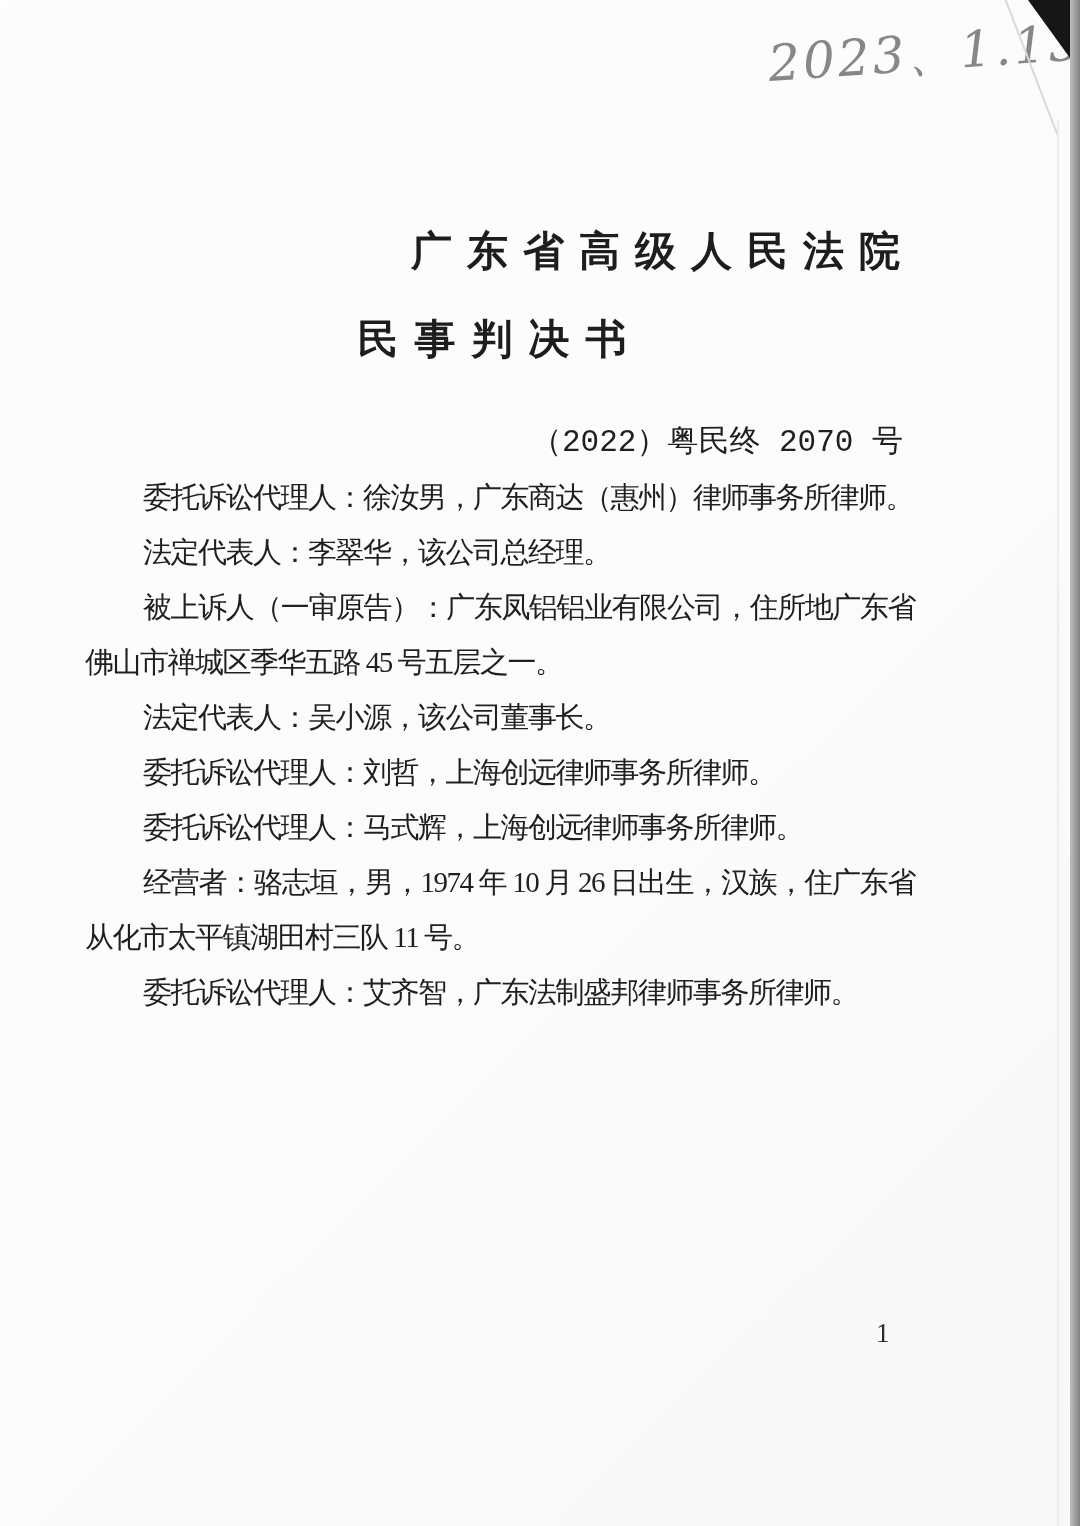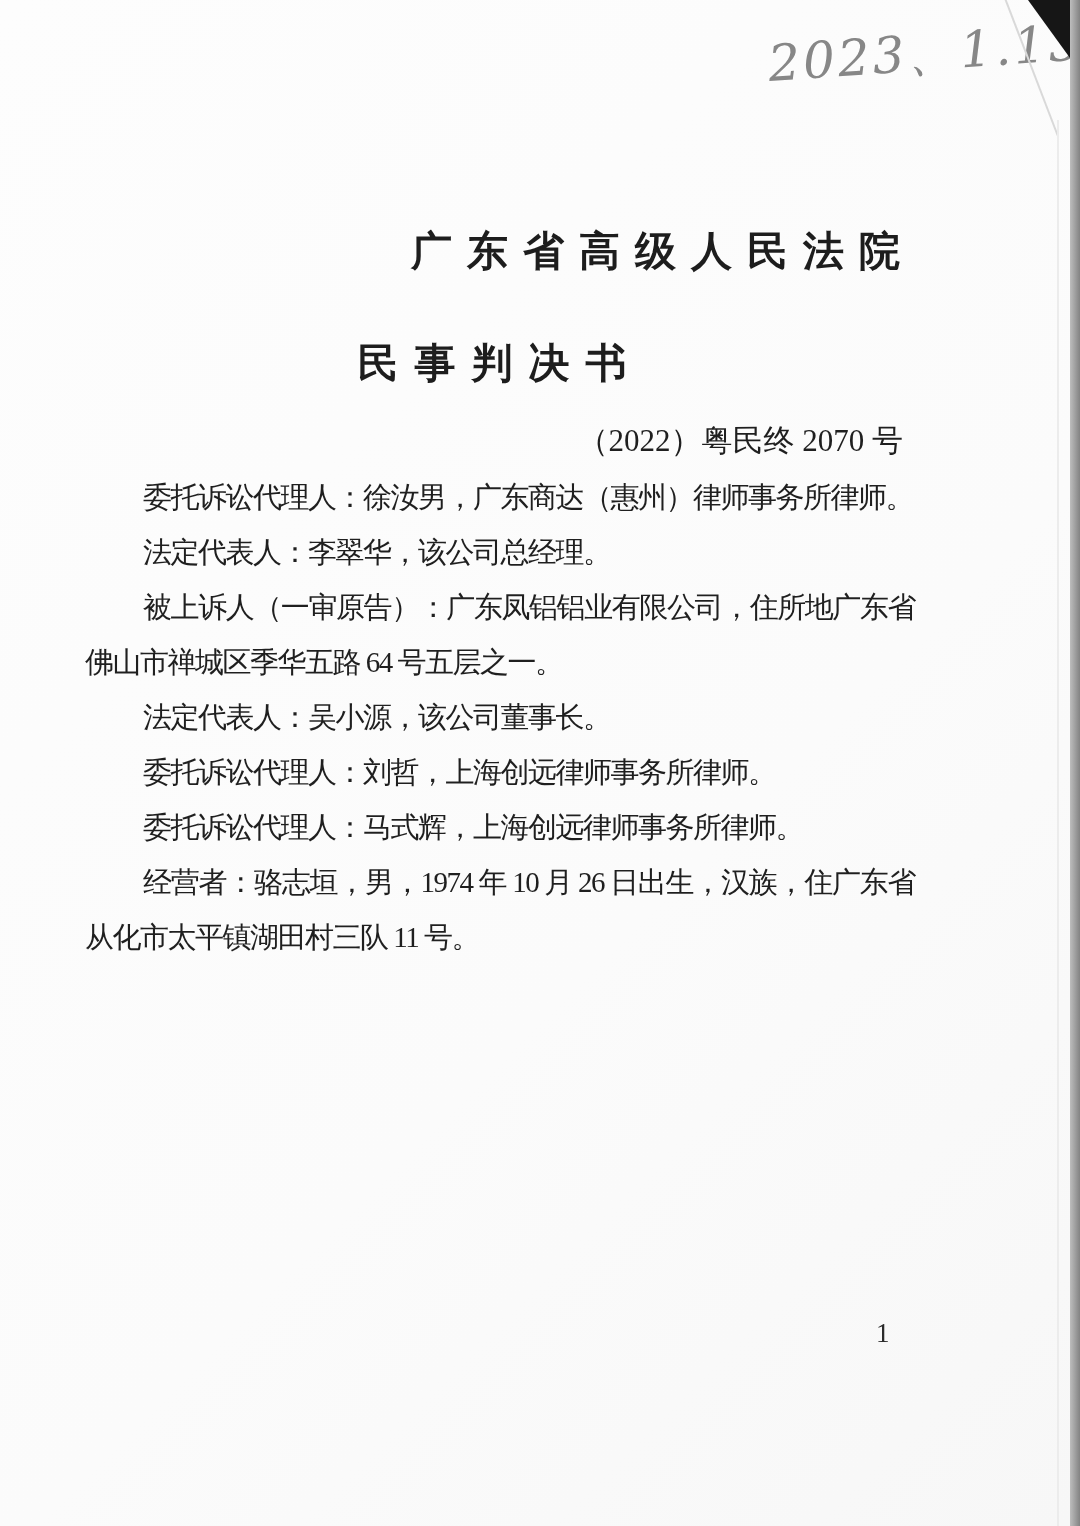--- a/index.html
+++ b/index.html
@@ -80,31 +80,31 @@
   .doc-type {
     position: absolute;
     left: 0; top: 312px;
     width: 100%;
     text-align: center;
     font-size: 41px;
     font-weight: 600;
     letter-spacing: 16px;
     color: #1d1d1d;
     white-space: nowrap;
-    margin-top: 24px;
   }
   .case-number {
     position: absolute;
     left: 0; top: 420px;
     width: 100%;
     padding-right: 12px;
     box-sizing: border-box;
     text-align: right;
     font-size: 31px;
     color: #1f1f1f;
+    font-family: Liberation Mono, monospace;
   }
   .body-text {
     position: absolute;
     left: 0; top: 470px;
     width: 100%;
   }
   .body-text p {
     margin: 0;
     font-size: 29px;
     letter-spacing: -1.5px;
@@ -132,25 +132,26 @@
 
     <div class="court-name">广东省高级人民法院</div>
 
     <div class="doc-type">民事判决书</div>
 
     <div class="case-number">（2022）粤民终 2070 号</div>
 
     <div class="body-text">
       <p>委托诉讼代理人：徐汝男，广东商达（惠州）律师事务所律师。</p>
       <p>法定代表人：李翠华，该公司总经理。</p>
-      <p>被上诉人（一审原告）：广东凤铝铝业有限公司，住所地广东省佛山市禅城区季华五路 64 号五层之一。</p>
+      <p>被上诉人（一审原告）：广东凤铝铝业有限公司，住所地广东省佛山市禅城区季华五路 45 号五层之一。</p>
       <p>法定代表人：吴小源，该公司董事长。</p>
       <p>委托诉讼代理人：刘哲，上海创远律师事务所律师。</p>
       <p>委托诉讼代理人：马式辉，上海创远律师事务所律师。</p>
       <p>经营者：骆志垣，男，1974 年 10 月 26 日出生，汉族，住广东省从化市太平镇湖田村三队 11 号。</p>
+      <p>委托诉讼代理人：艾齐智，广东法制盛邦律师事务所律师。</p>
     </div>
 
   </div>
 
   <div class="page-number">1</div>
 
   <div class="scan-edge-diagonal"></div>
   <div class="scan-edge-vertical"></div>
 </div>
 

